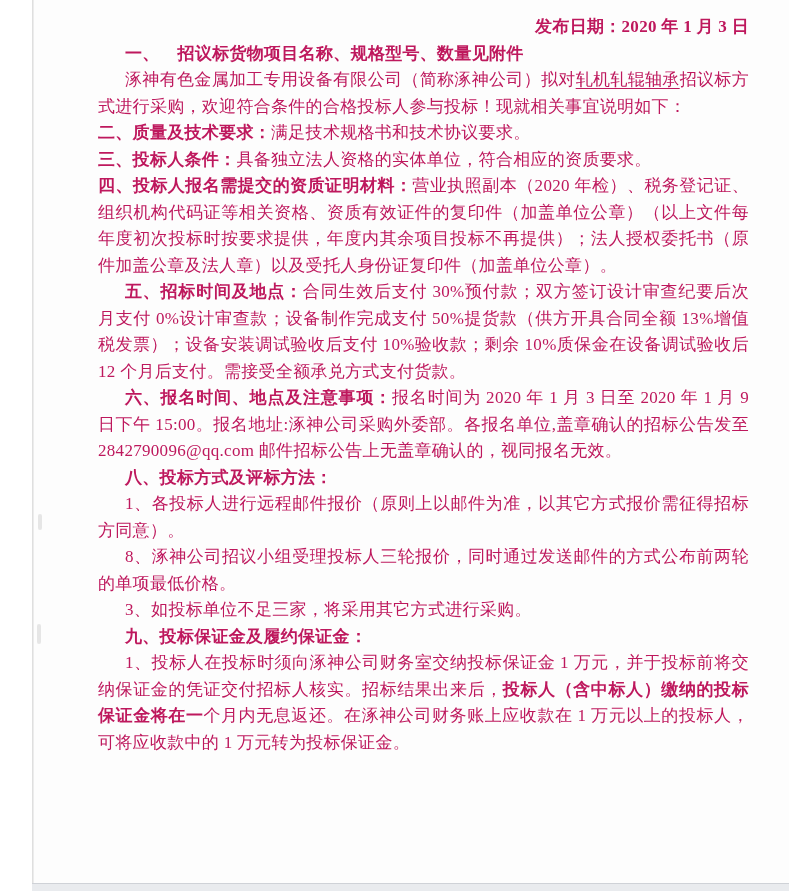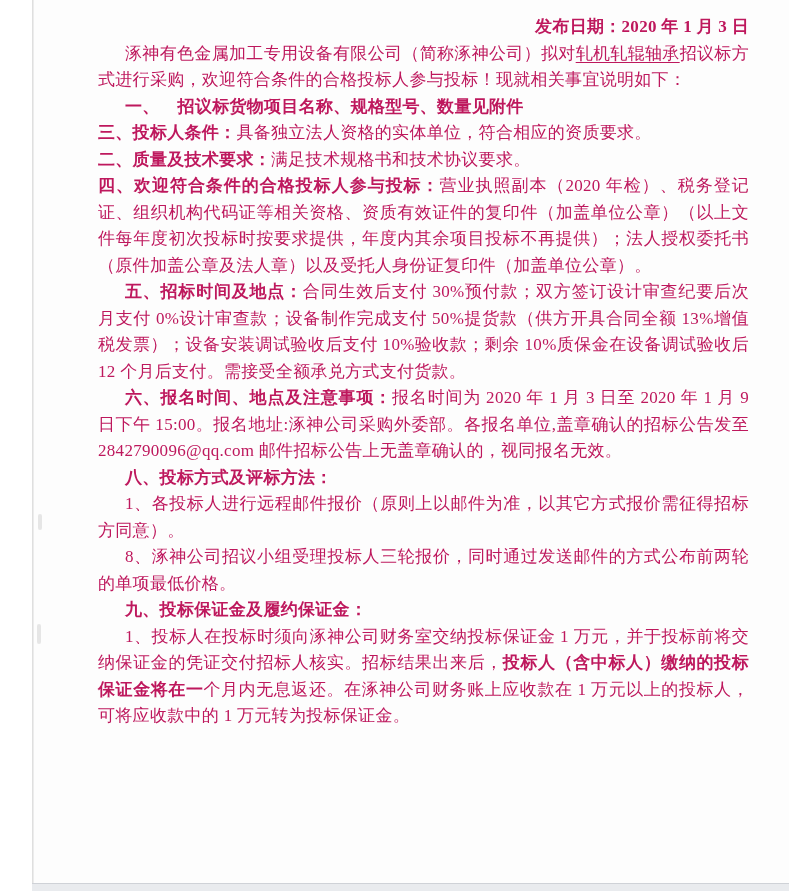--- a/index.html
+++ b/index.html
@@ -48,43 +48,44 @@
   <div class="edge-left"></div>
   <div class="scan-artifact artifact-1"></div>
   <div class="scan-artifact artifact-2"></div>
 
   <div class="content">
 
     <p class="date-line">
       <span>发布日期：2020 年 1 月 3 日</span>
     </p>
 
+    <p class="indent bold"><span class="num-gap">一、</span><span>招议标货物项目名称、规格型号、数量见附件</span></p>
+
     <p class="indent"><span>涿神有色金属加工专用设备有限公司（简称涿神公司）拟对</span><span class="uline">轧机轧辊轴承</span><span>招议标方式进行采购，欢迎符合条件的合格投标人参与投标！现就相关事宜说明如下：</span></p>
 
-    <p class="indent bold"><span class="num-gap">一、</span><span>招议标货物项目名称、规格型号、数量见附件</span></p>
 
+    <p><span class="bold">二、质量及技术要求：</span><span>满足技术规格书和技术协议要求。</span></p>
 
     <p><span class="bold">三、投标人条件：</span><span>具备独立法人资格的实体单位，符合相应的资质要求。</span></p>
 
-    <p><span class="bold">二、质量及技术要求：</span><span>满足技术规格书和技术协议要求。</span></p>
-
-    <p><span class="bold">四、欢迎符合条件的合格投标人参与投标：</span><span>营业执照副本（2020 年检）、税务登记证、组织机构代码证等相关资格、资质有效证件的复印件（加盖单位公章）（以上文件每年度初次投标时按要求提供，年度内其余项目投标不再提供）；法人授权委托书（原件加盖公章及法人章）以及受托人身份证复印件（加盖单位公章）。</span></p>
+    <p><span class="bold">四、投标人报名需提交的资质证明材料：</span><span>营业执照副本（2020 年检）、税务登记证、组织机构代码证等相关资格、资质有效证件的复印件（加盖单位公章）（以上文件每年度初次投标时按要求提供，年度内其余项目投标不再提供）；法人授权委托书（原件加盖公章及法人章）以及受托人身份证复印件（加盖单位公章）。</span></p>
 
     <p class="indent"><span class="bold">五、招标时间及地点：</span><span>合同生效后支付 30%预付款；双方签订设计审查纪要后次月支付 0%设计审查款；设备制作完成支付 50%提货款（供方开具合同全额 13%增值税发票）；设备安装调试验收后支付 10%验收款；剩余 10%质保金在设备调试验收后 12 个月后支付。需接受全额承兑方式支付货款。</span></p>
 
     <p class="indent"><span class="bold">六、报名时间、地点及注意事项：</span><span>报名时间为 2020 年 1 月 3 日至 2020 年 1 月 9 日下午 15:00。报名地址:涿神公司采购外委部。各报名单位,盖章确认的招标公告发至 2842790096@qq.com 邮件招标公告上无盖章确认的，视同报名无效。</span></p>
 
 
     <p class="indent bold"><span>八、投标方式及评标方法：</span></p>
 
     <p class="indent"><span>1、各投标人进行远程邮件报价（原则上以邮件为准，以其它方式报价需征得招标方同意）。</span></p>
 
     <p class="indent"><span>8、涿神公司招议小组受理投标人三轮报价，同时通过发送邮件的方式公布前两轮的单项最低价格。</span></p>
 
 
+    <p class="indent"><span>3、如投标单位不足三家，将采用其它方式进行采购。</span></p>
 
     <p class="indent bold space-above"><span>九、投标保证金及履约保证金：</span></p>
 
     <p class="indent"><span>1、投标人在投标时须向涿神公司财务室交纳投标保证金 1 万元，并于投标前将交纳保证金的凭证交付招标人核实。招标结果出来后，</span><span class="bold">投标人（含中标人）缴纳的投标保证金将在一</span><span>个月内无息返还。在涿神公司财务账上应收款在 1 万元以上的投标人，可将应收款中的 1 万元转为投标保证金。</span></p>
 
   </div>
 
   <div class="bottom-bar"></div>
 </div>
 

